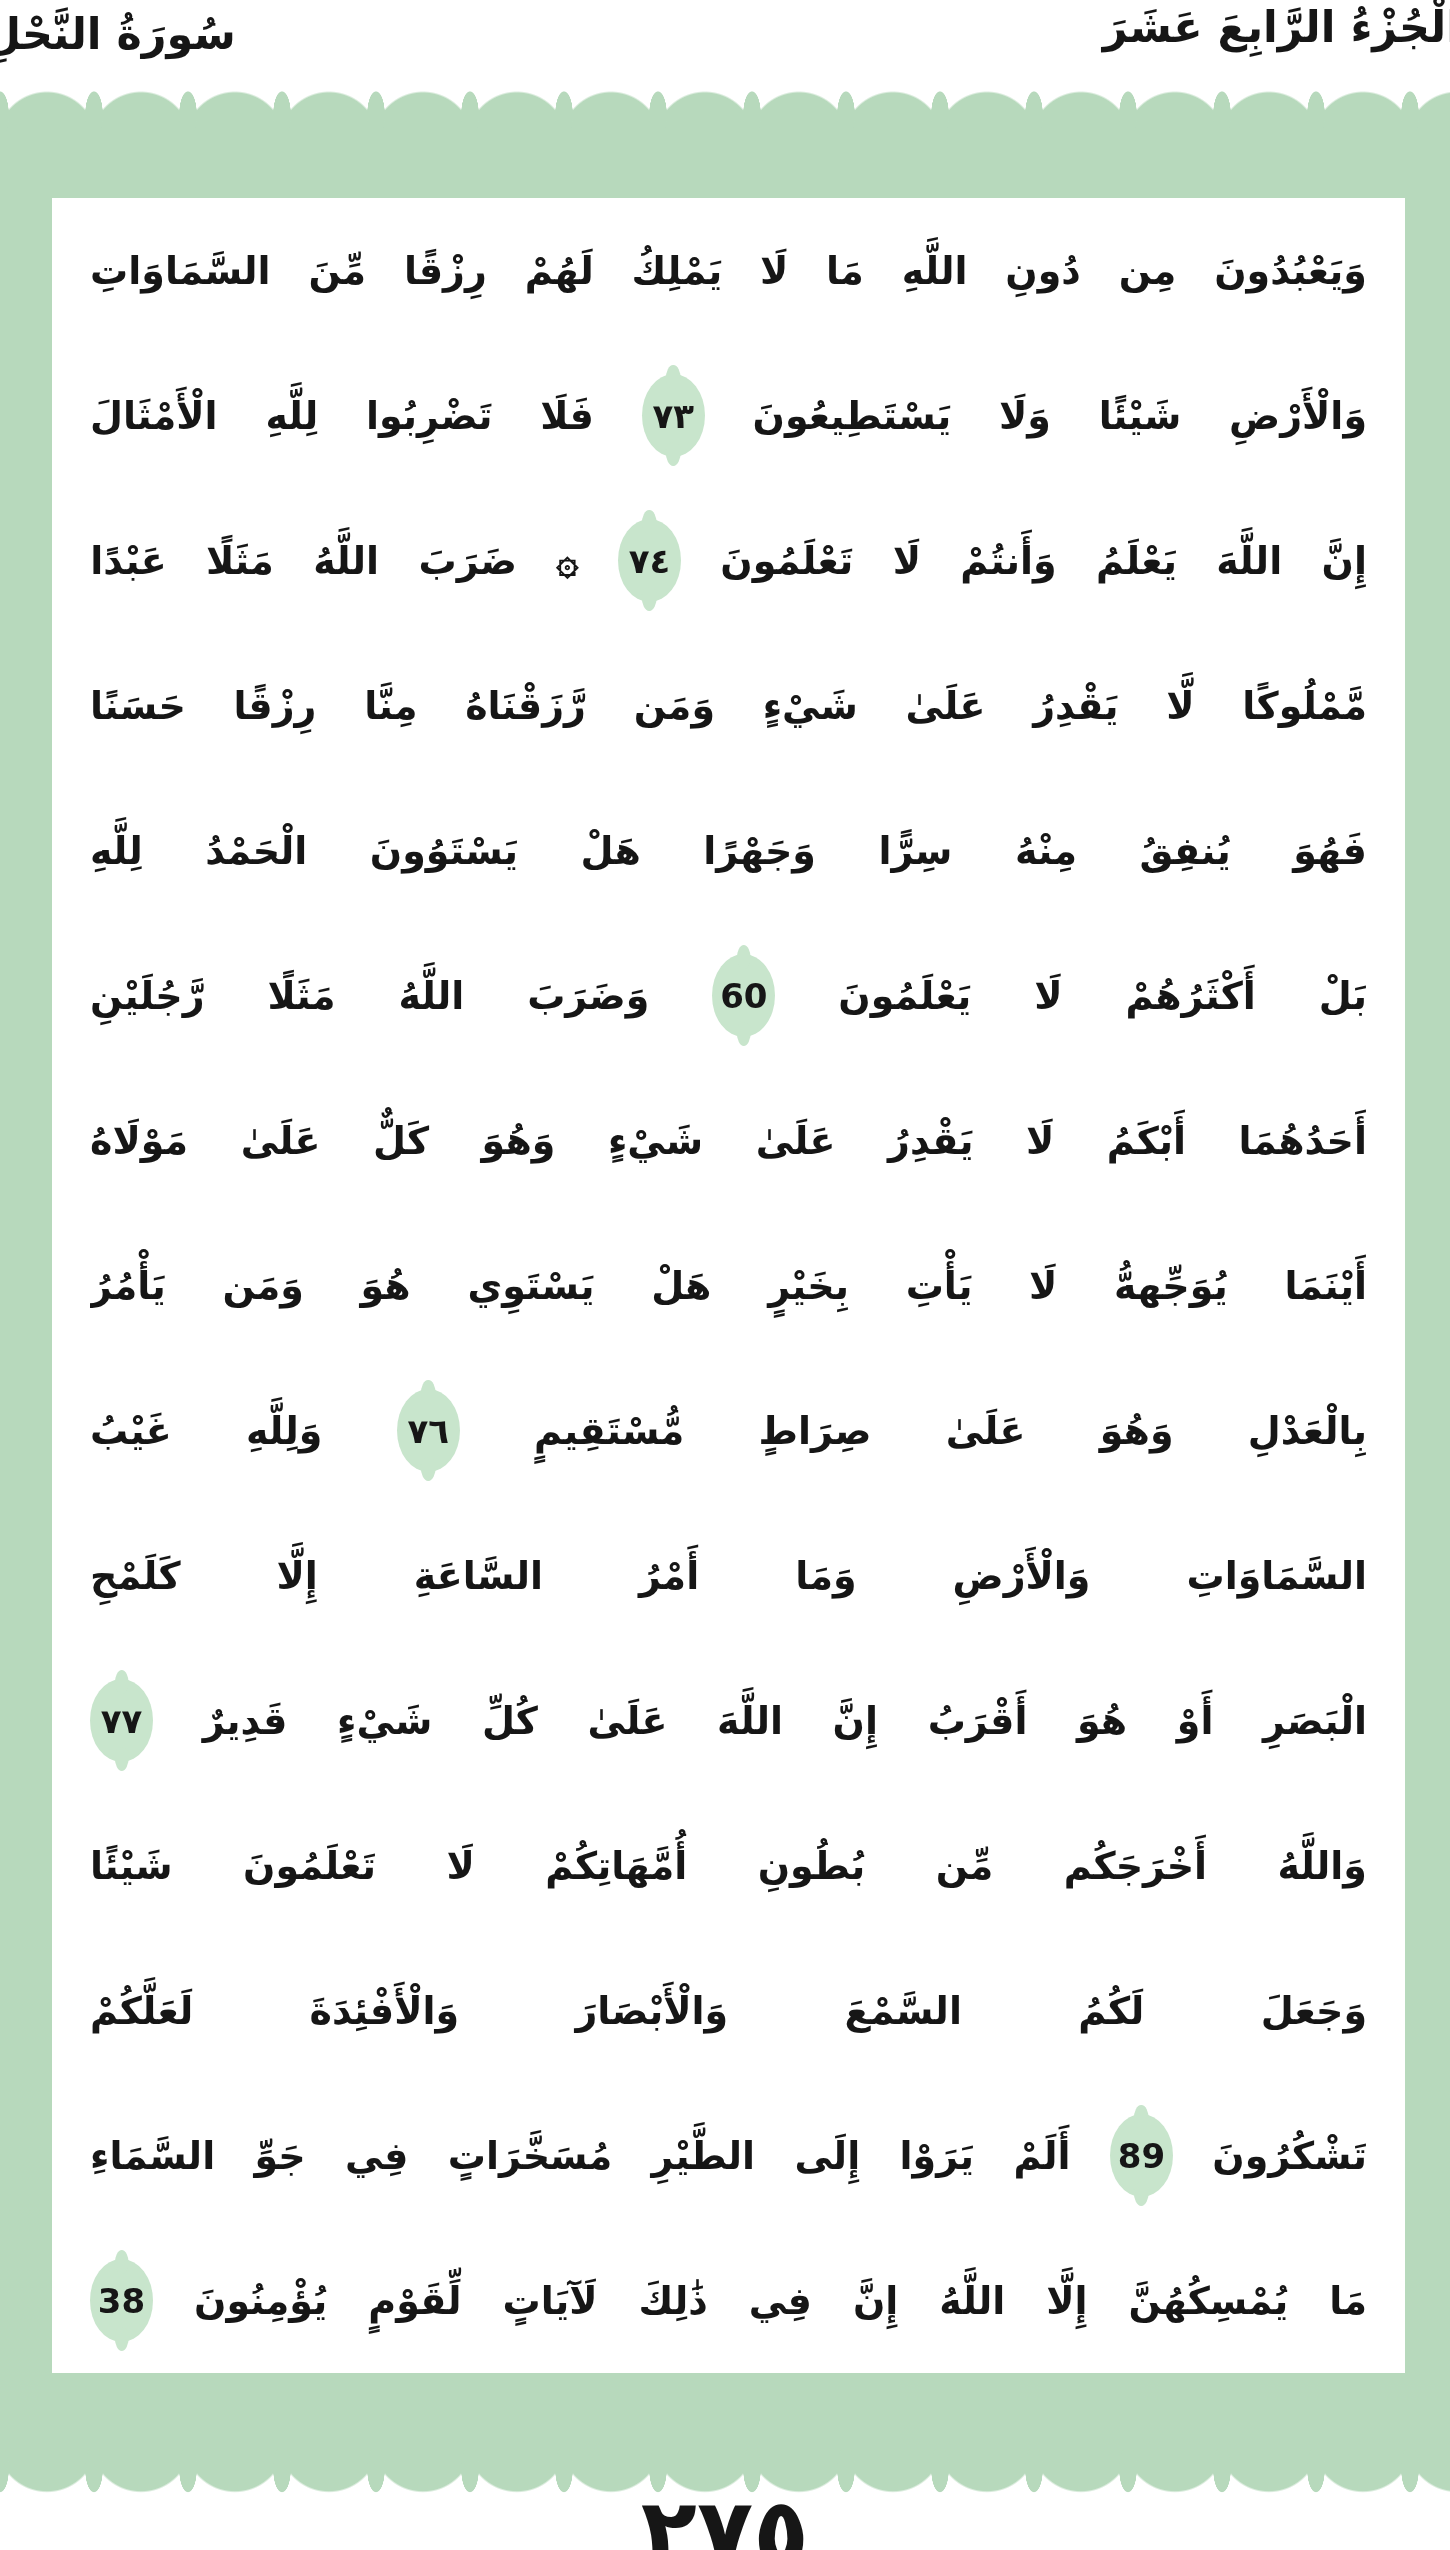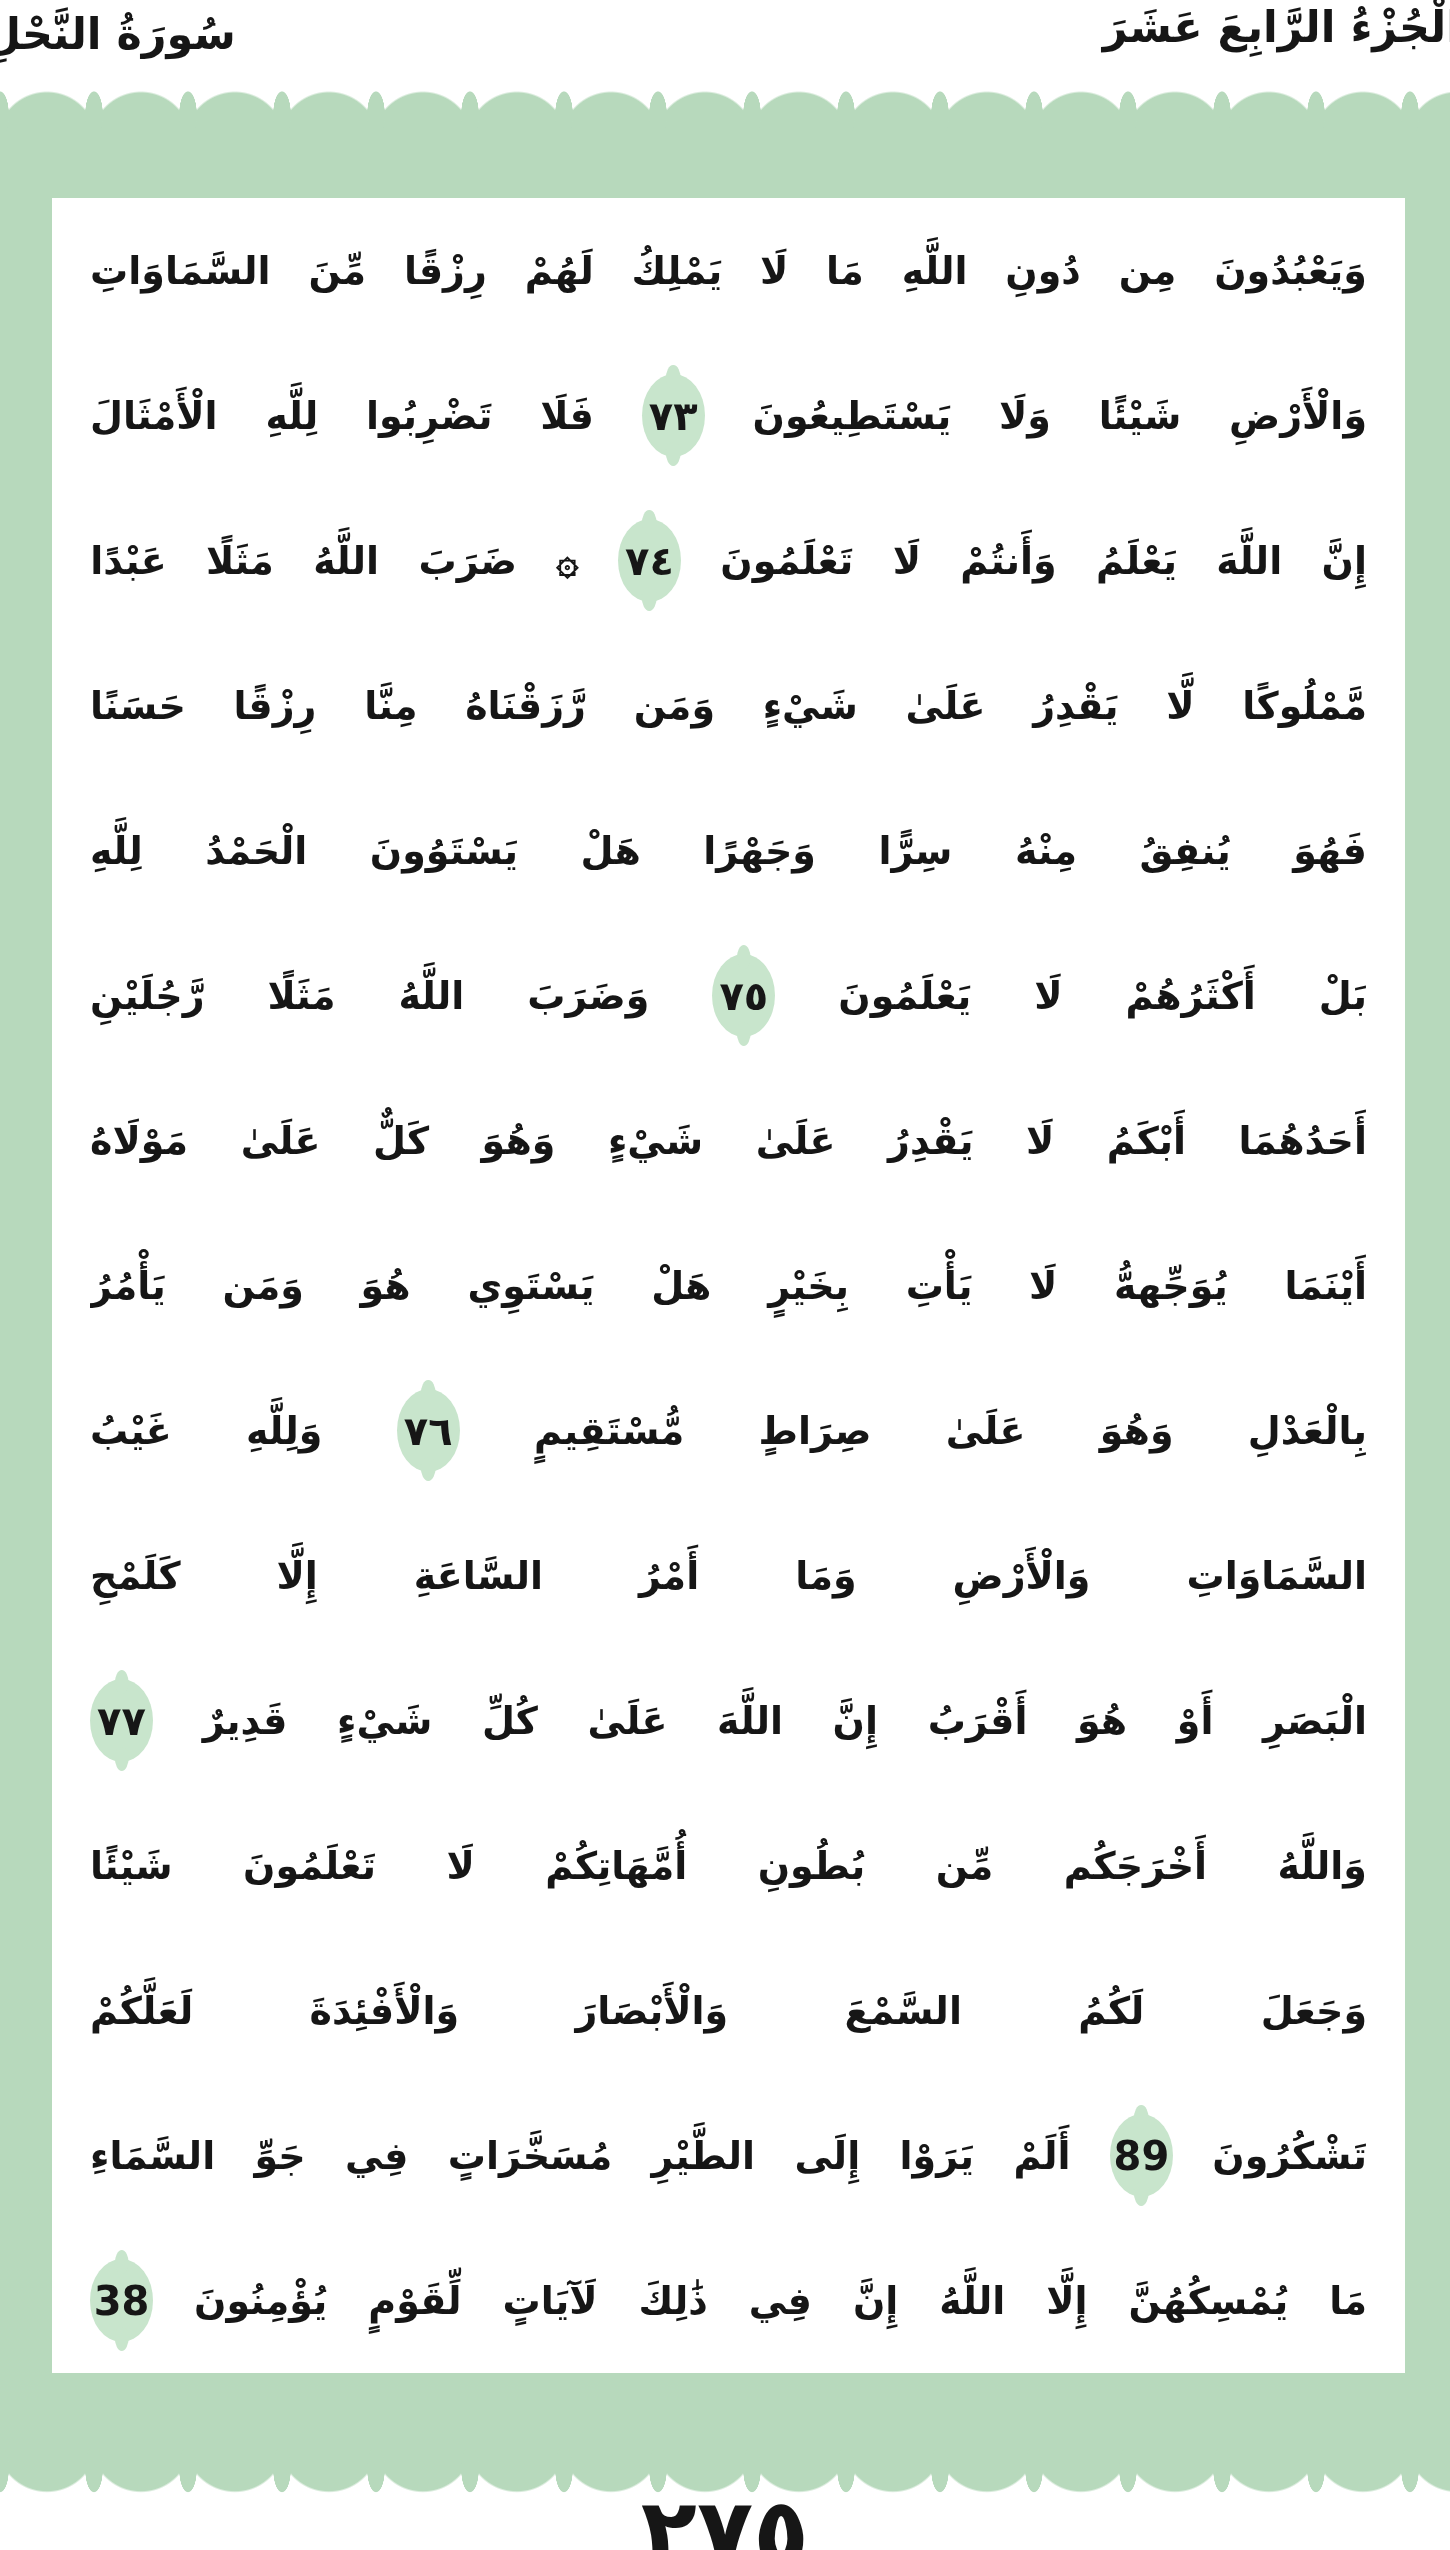--- a/index.html
+++ b/index.html
@@ -69,21 +69,21 @@
     white-space:nowrap;
     overflow:hidden;
   }
   .word{flex:0 0 auto;}
   .vmark{
     flex:0 0 auto;
     width:63px;height:83px;
     background:var(--marker);
     border-radius:50%;
     display:flex;align-items:center;justify-content:center;
-    font-size:40px;font-weight:bold;color:var(--ink);
+    font-size:34px;font-weight:bold;color:var(--ink);
     position:relative;
   }
   .vmark::before,.vmark::after{
     content:"";
     position:absolute;left:50%;transform:translateX(-50%);
     width:14.5px;height:23.6px;background:var(--marker);
     border-radius:50% 50% 50% 50% / 60% 60% 40% 40%;
   }
   .vmark::before{top:-9px;}
   .vmark::after{bottom:-9px;border-radius:50% 50% 50% 50% / 40% 40% 60% 60%;}
@@ -166,21 +166,21 @@
       <span class="word">هَلْ</span>
       <span class="word">يَسْتَوُونَ</span>
       <span class="word">الْحَمْدُ</span>
       <span class="word">لِلَّهِ</span>
     </div>
     <div class="qline">
       <span class="word">بَلْ</span>
       <span class="word">أَكْثَرُهُمْ</span>
       <span class="word">لَا</span>
       <span class="word">يَعْلَمُونَ</span>
-      <span class="vmark">٧٥</span>
+      <span class="vmark">60</span>
       <span class="word">وَضَرَبَ</span>
       <span class="word">اللَّهُ</span>
       <span class="word">مَثَلًا</span>
       <span class="word">رَّجُلَيْنِ</span>
     </div>
     <div class="qline">
       <span class="word">أَحَدُهُمَا</span>
       <span class="word">أَبْكَمُ</span>
       <span class="word">لَا</span>
       <span class="word">يَقْدِرُ</span>

